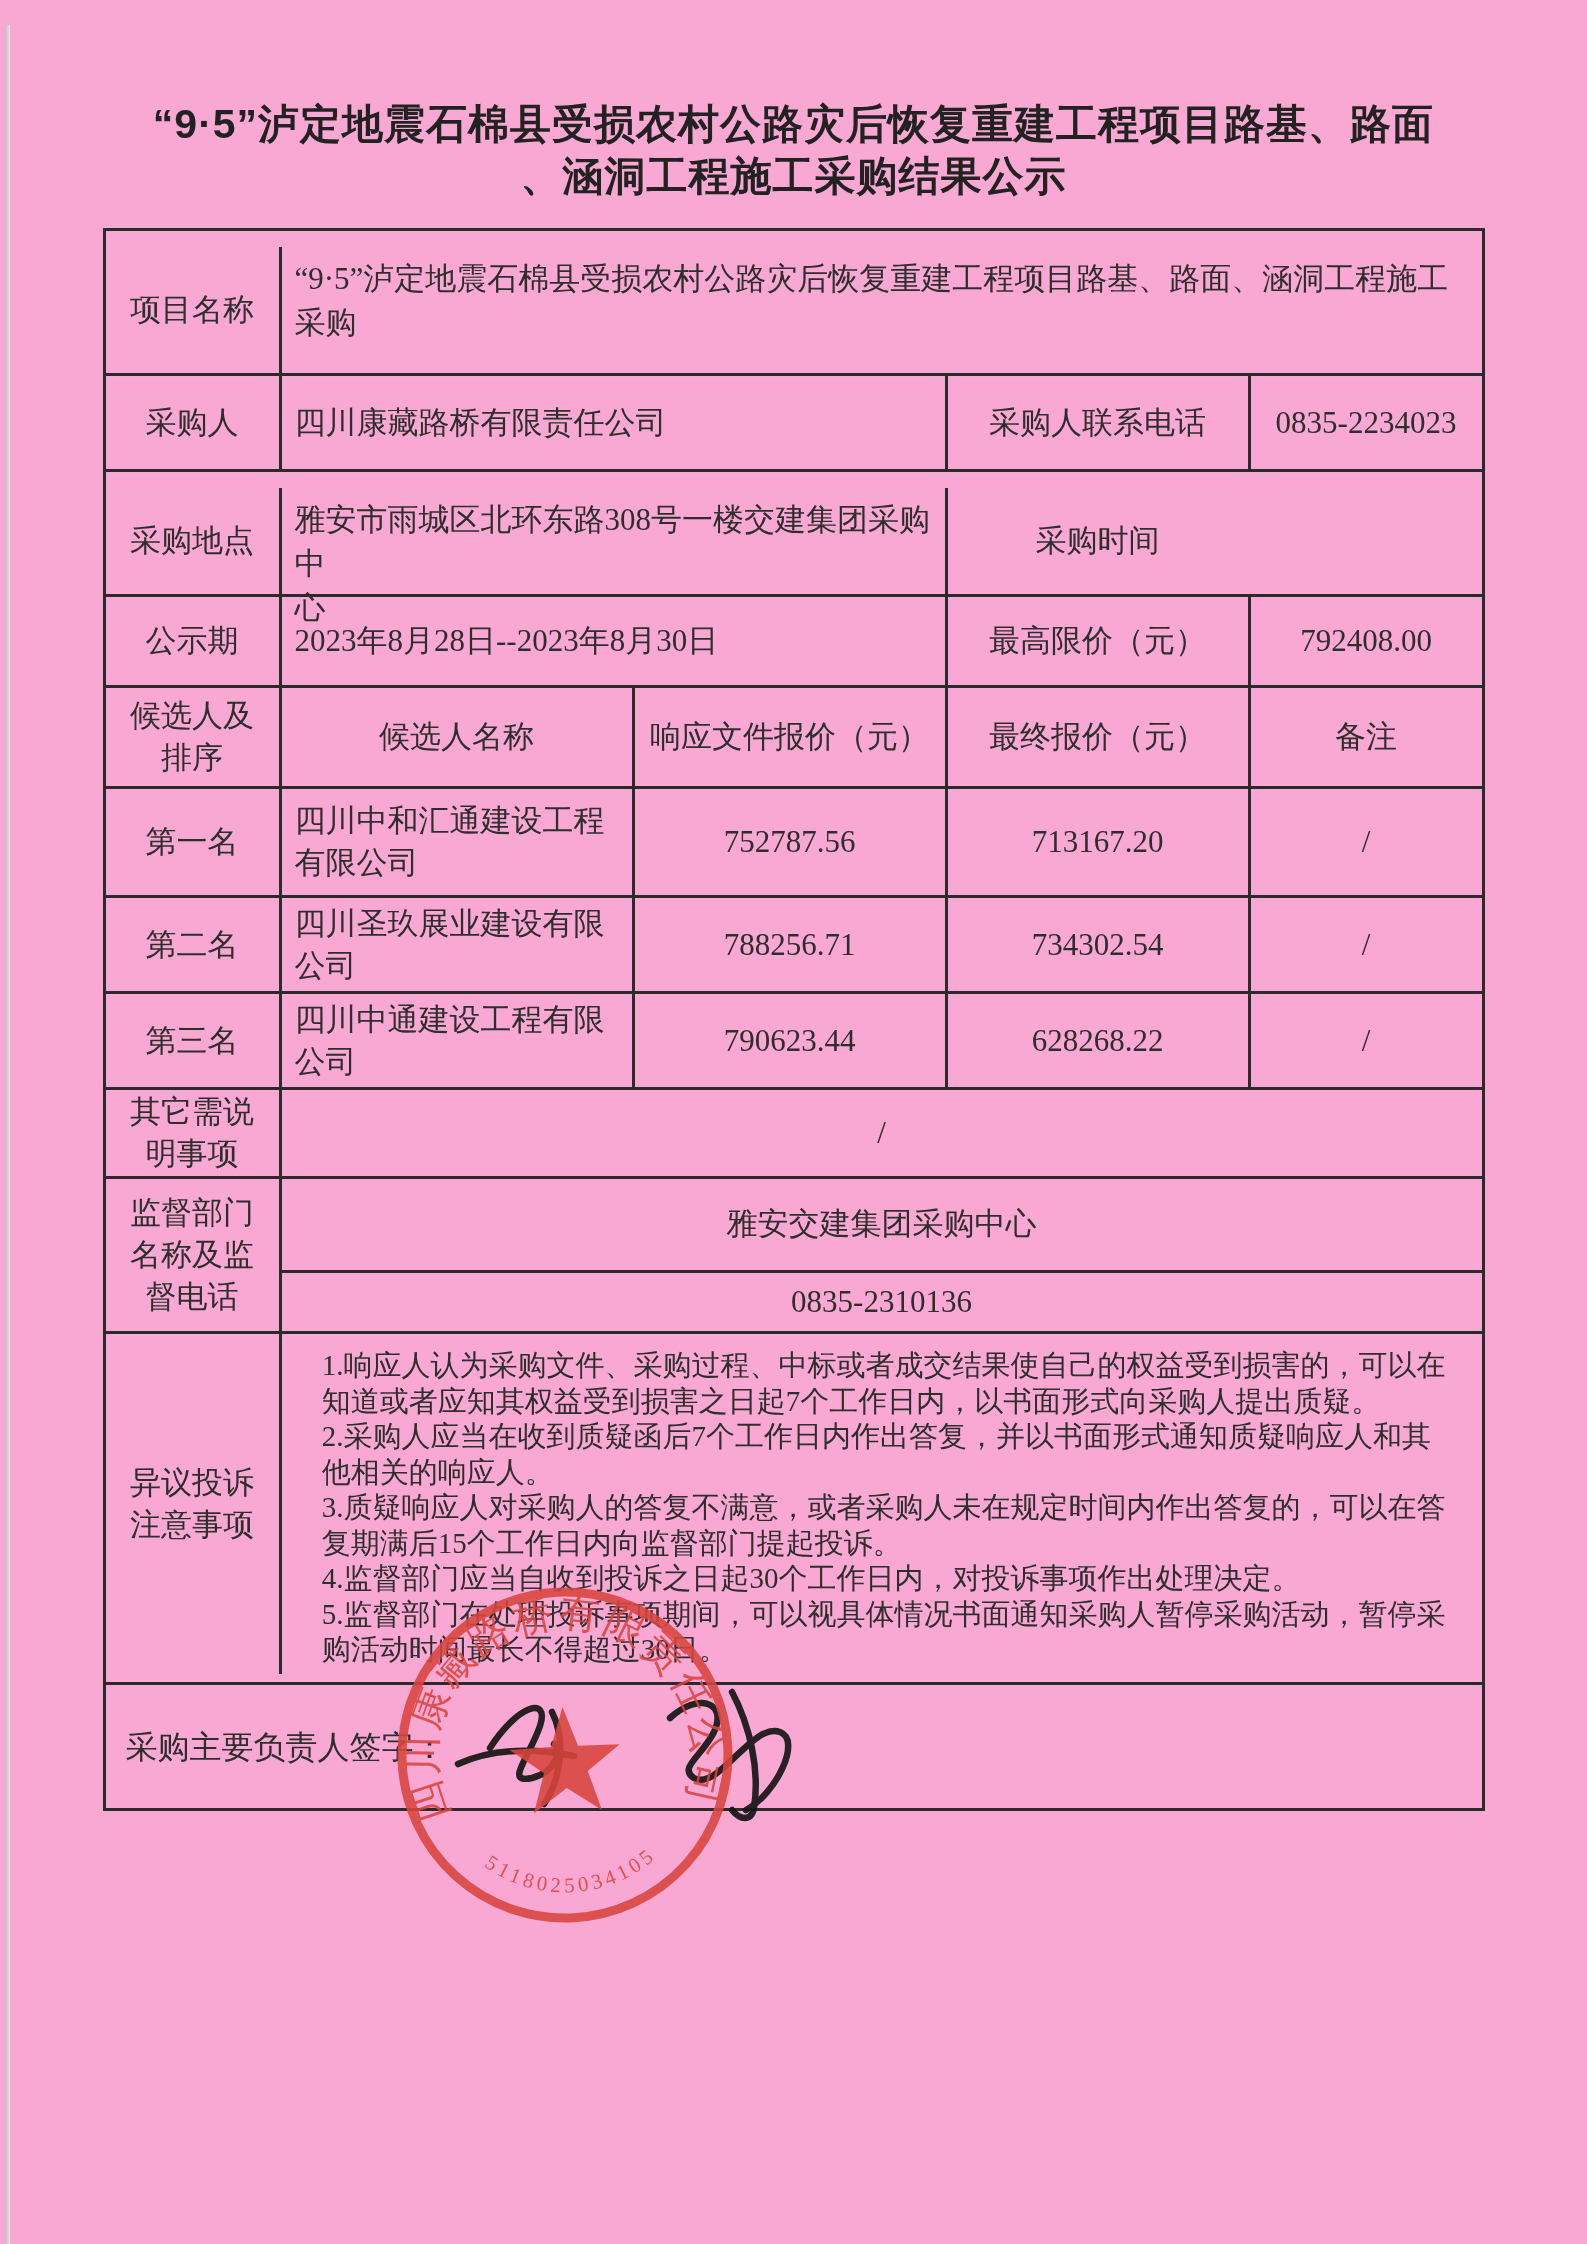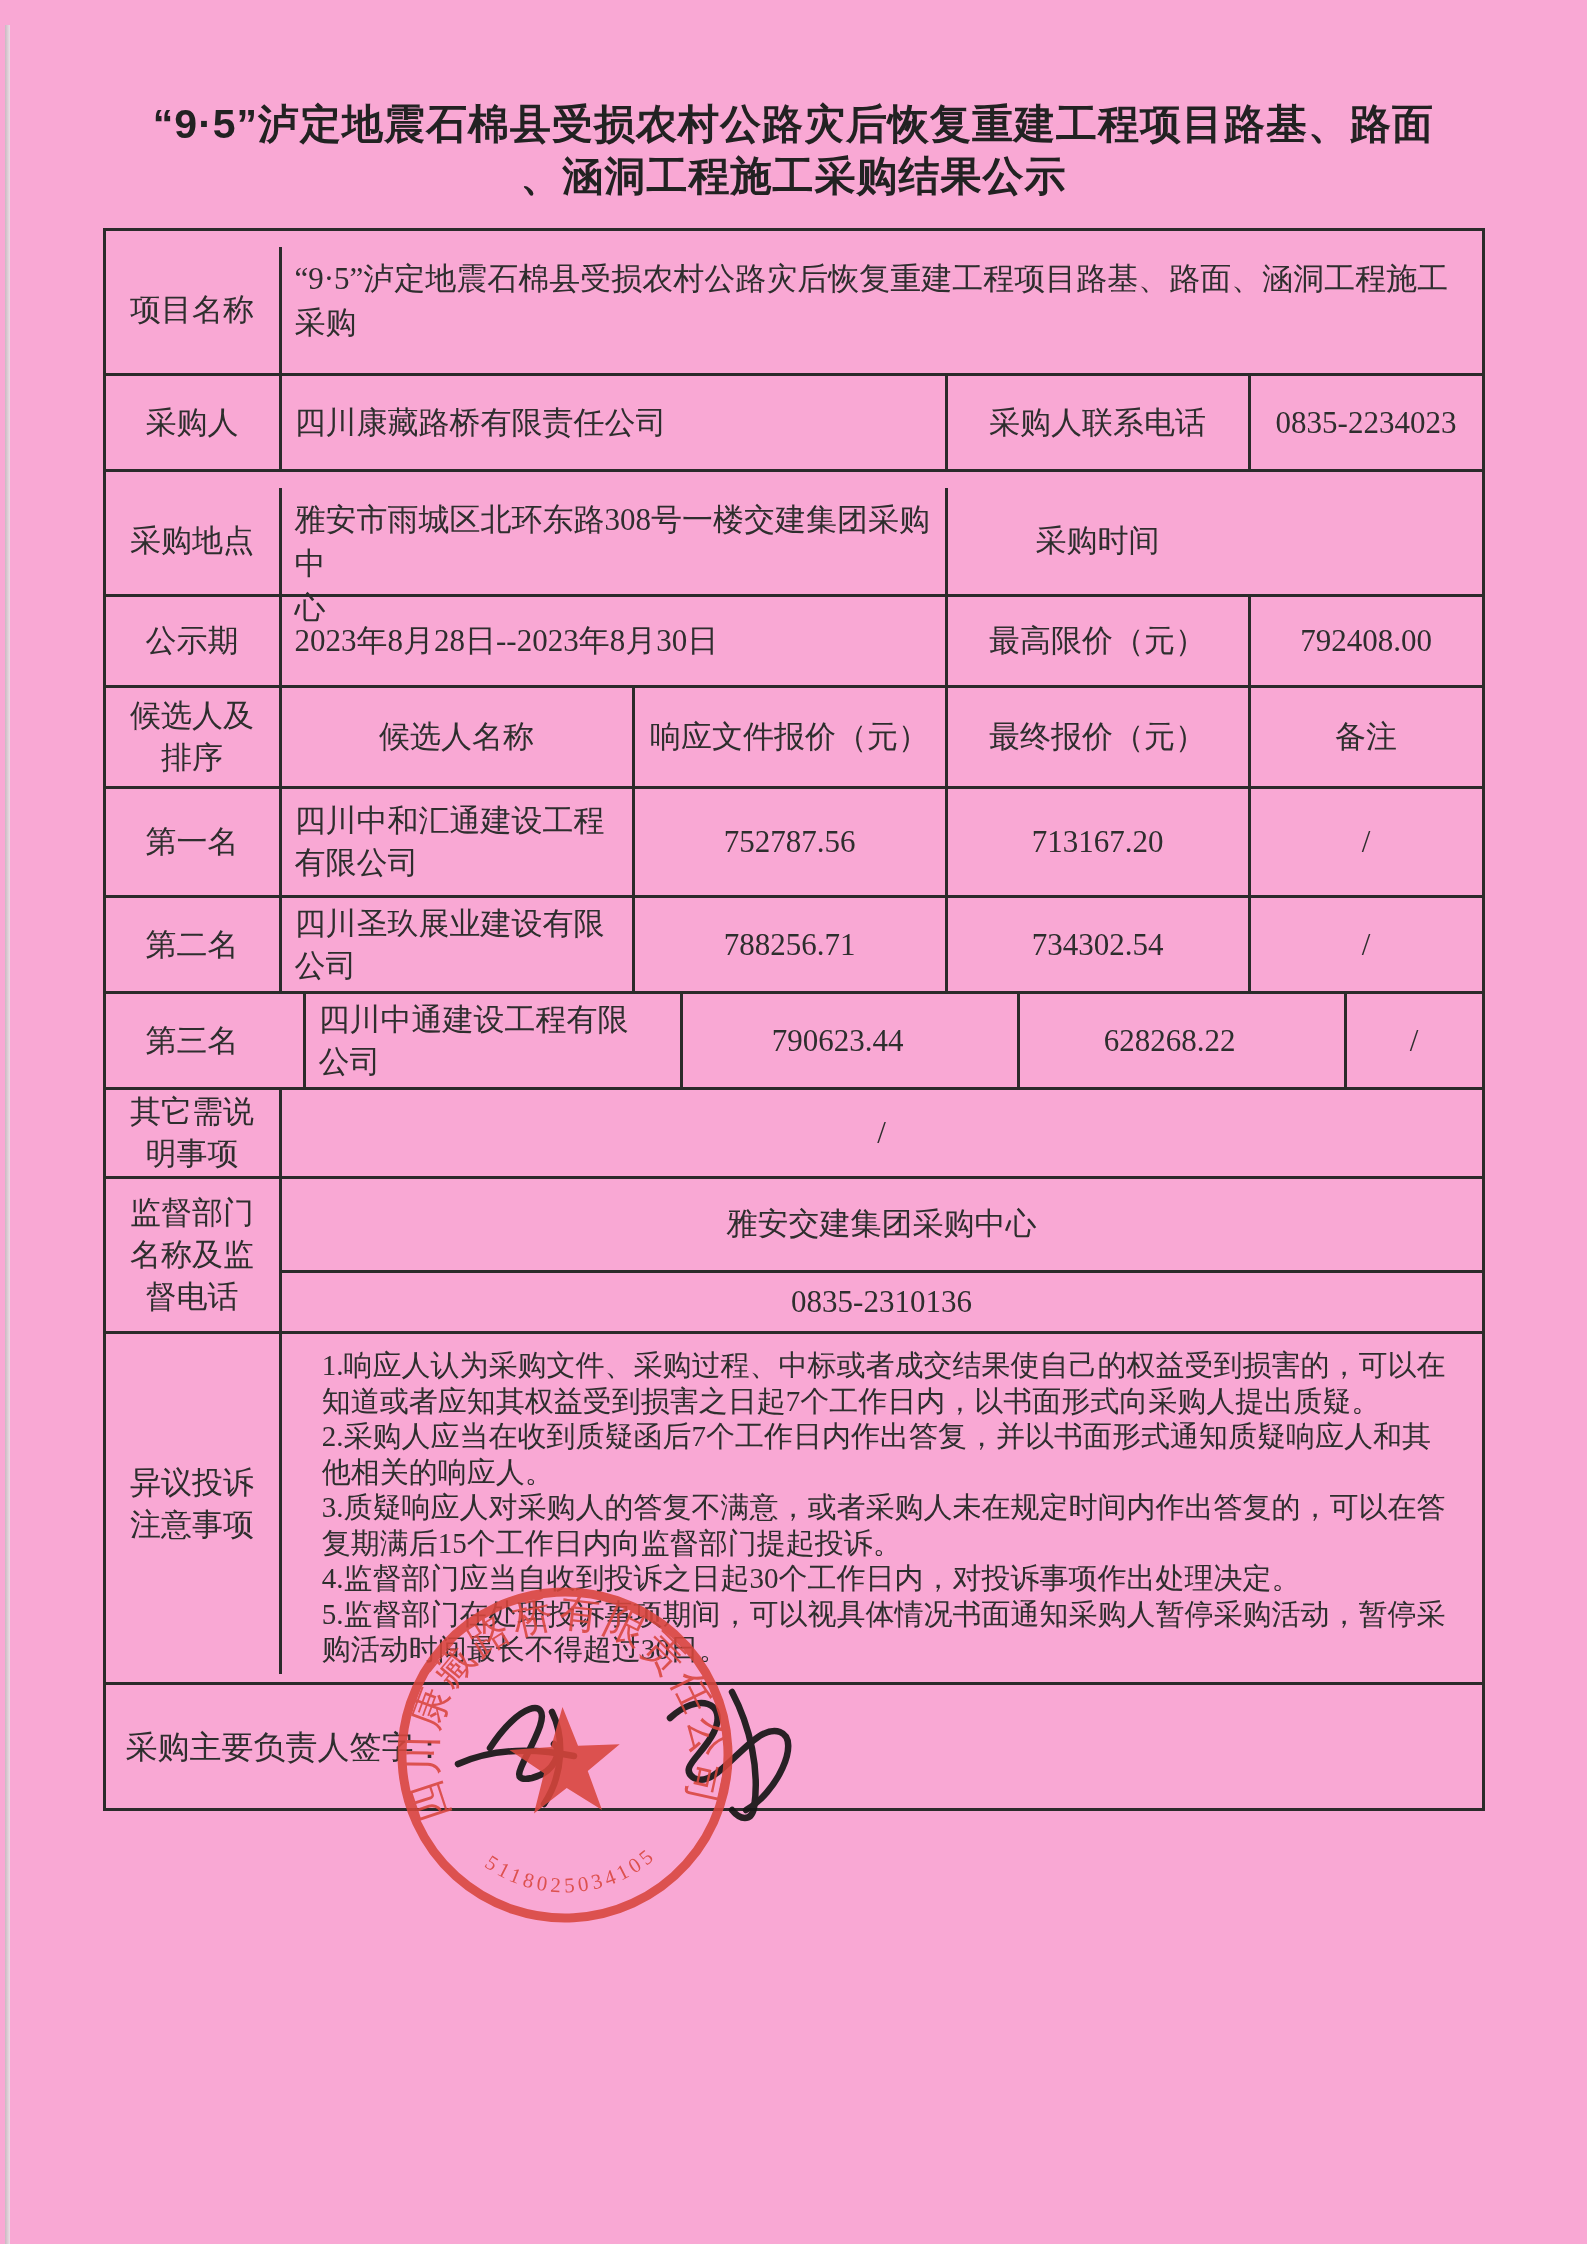--- a/index.html
+++ b/index.html
@@ -56,21 +56,21 @@
   .w-p2{width:303px;flex:none;text-align:right;}
   .w-mid{width:666px;flex:none;}
   .grow{flex:1;}
   .r1{height:142px;}
   .r2{height:93px;}
   .r3{height:122px;}
   .r4{height:88px;}
   .r5{height:98px;}
   .r6{height:106px;}
   .r7{height:93px;}
-  .r8{height:93px;gap:24px;}
+  .r8{height:93px;}
   .r9{height:86px;}
   .r10{height:152px;}
   .r11{height:340px;}
   .r12{height:123px;margin-top:8px;}
   .r1 .c, .r3 .c{line-height:44px;margin-top:16px;}
   .stack{flex:1;display:flex;flex-direction:column;border-left:3px solid var(--bd);}
   .sub{flex:1;display:flex;align-items:center;justify-content:center;margin-top:16px;}
   .sub + .sub{border-top:3px solid var(--bd);}
   .notice{
     align-items:flex-start;

